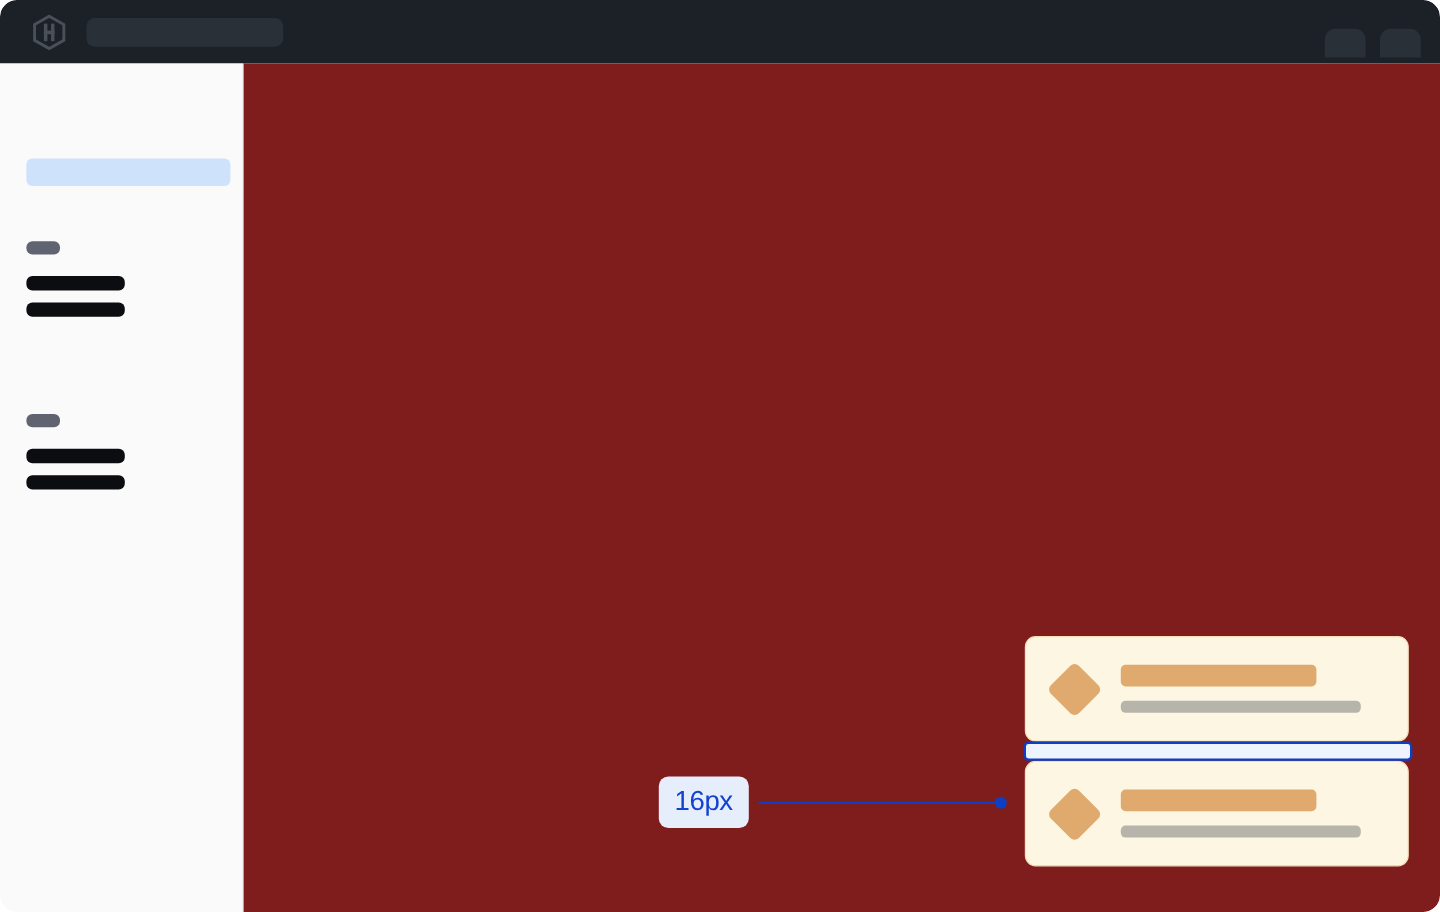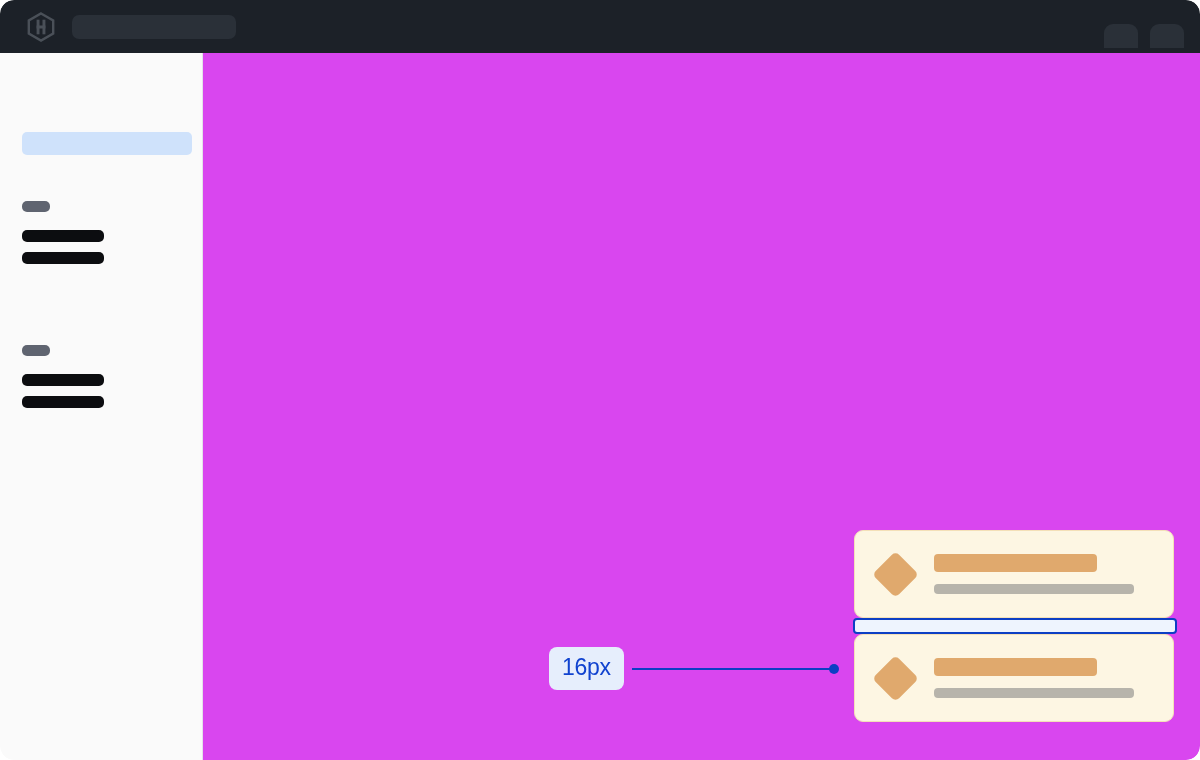--- a/index.html
+++ b/index.html
@@ -142,21 +142,21 @@
     margin-top: 0;
   }
   .nav-item-1 { width: 82px; margin-top: 18px; }
   .nav-item-2 { width: 82px; margin-top: 10px; }
 
   
   .main-canvas {
     position: relative;
     flex: 1 1 auto;
     height: 707px;
-    background: #d946ef;
+    background: #7f1d1d;
     border-bottom-right-radius: 14px;
     overflow: hidden;
   }
 
   
   .card-cluster {
     position: absolute;
     left: 651px;
     top: 477px;
     width: 320px;

